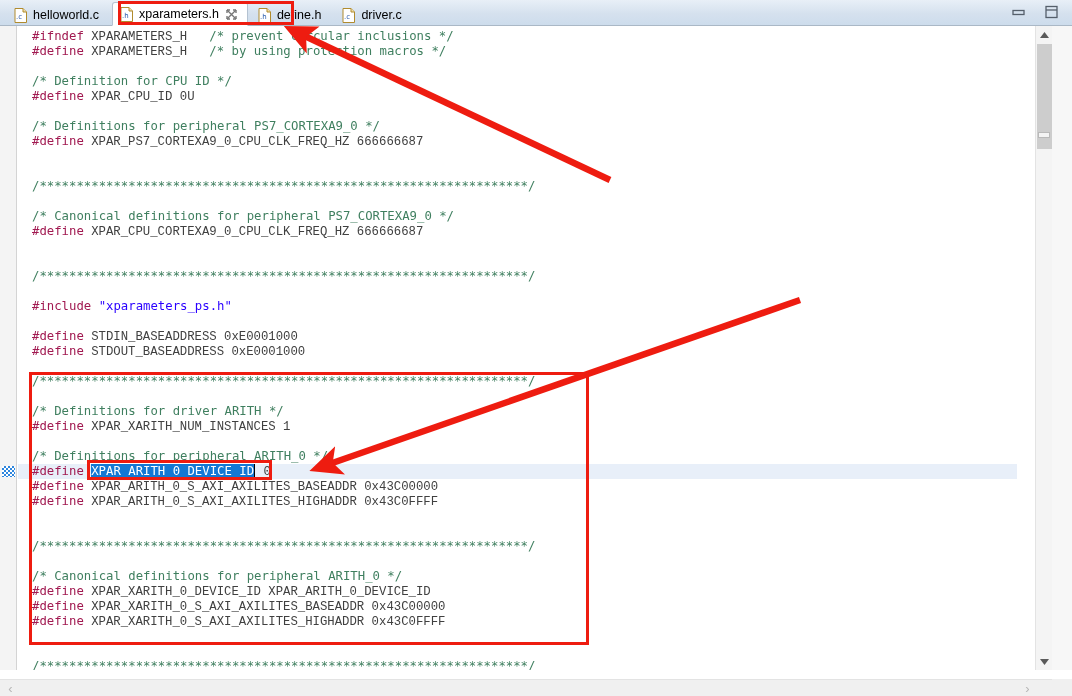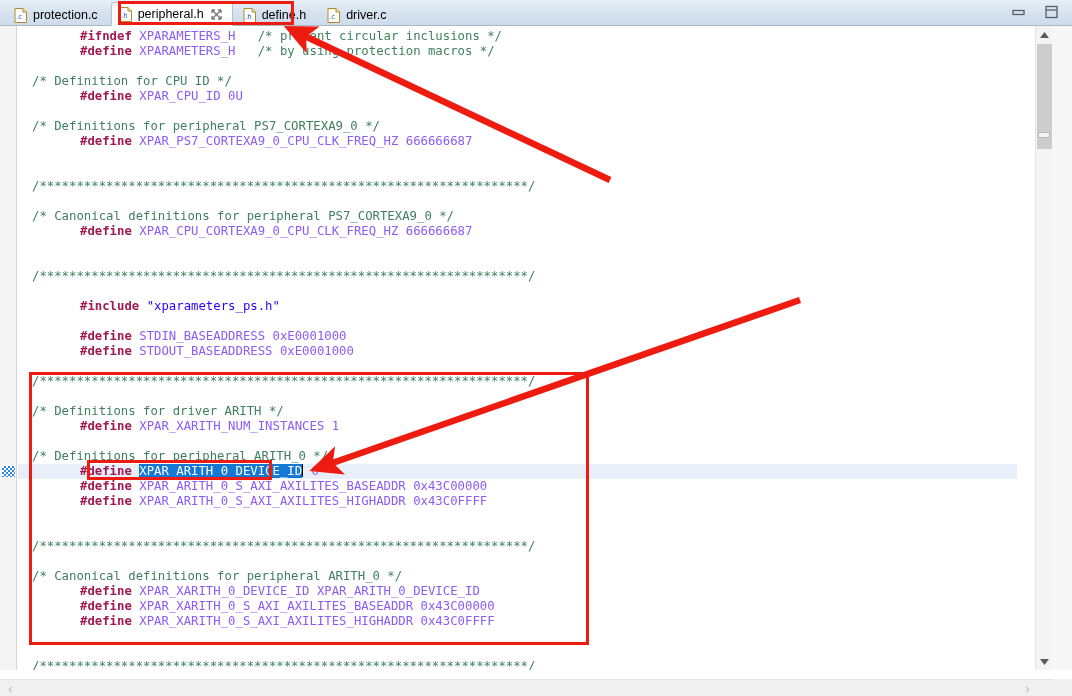--- a/index.html
+++ b/index.html
@@ -139,24 +139,24 @@
     line-height: 15px;
     padding-left: 14px;
     white-space: pre;
   }
   .ln.hl {
     background: #e8eff9;
     width: 1017px;
     margin-left: -18px;
     padding-left: 32px;
   }
-  .pp   { color: #a11950; font-weight: bold; margin-left: 48px; }
+  .pp   { color: #a11950; font-weight: normal; }
   .cmt  { color: #3f7f5f; }
   .str  { color: #2a00ff; }
-  .plain{ color: #8b5cf6; }
+  .plain{ color: #404040; font-family: Liberation Mono, monospace; }
   .sel  {
     background: #1478d4;
     color: #ffffff;
   }
   .caret {
     display: inline-block;
     width: 1px;
     height: 13px;
     background: #000;
     vertical-align: -2px;
@@ -247,32 +247,32 @@
     <div class="tabs">
 
       <div class="tab">
         <span class="tab-icon">
           <svg width="14" height="15" viewBox="0 0 14 15">
             <path d="M1 0.5 H9 L12.5 4 V14.5 H1 Z" fill="#ffffff" stroke="#b08b2e" stroke-width="1"></path>
             <path d="M9 0.5 V4 H12.5" fill="#f2e0a8" stroke="#b08b2e" stroke-width="1"></path>
             <text x="2" y="11" font-family="DejaVu Sans, sans-serif" font-size="7" fill="#2255aa">.c</text>
           </svg>
         </span>
-        <span class="tab-label">protection.c</span>
+        <span class="tab-label">helloworld.c</span>
       </div>
 
       <div class="tab active">
         <span class="tab-icon">
           <svg width="14" height="15" viewBox="0 0 14 15">
             <path d="M1 0.5 H9 L12.5 4 V14.5 H1 Z" fill="#ffffff" stroke="#b08b2e" stroke-width="1"></path>
             <path d="M9 0.5 V4 H12.5" fill="#f2e0a8" stroke="#b08b2e" stroke-width="1"></path>
             <text x="2" y="11" font-family="DejaVu Sans, sans-serif" font-size="7" fill="#2255aa">.h</text>
           </svg>
         </span>
-        <span class="tab-label">peripheral.h</span>
+        <span class="tab-label">xparameters.h</span>
         <span class="tab-close">
           <svg width="11" height="11" viewBox="0 0 11 11">
             <path d="M1 1 L10 10 M10 1 L1 10" stroke="#4a4a4a" stroke-width="1.4" fill="none"></path>
             <path d="M1 1 L4 1 M1 1 L1 4 M10 1 L7 1 M10 1 L10 4 M1 10 L4 10 M1 10 L1 7 M10 10 L7 10 M10 10 L10 7" stroke="#4a4a4a" stroke-width="1.4" fill="none"></path>
           </svg>
         </span>
       </div>
 
       <div class="tab">
         <span class="tab-icon">

